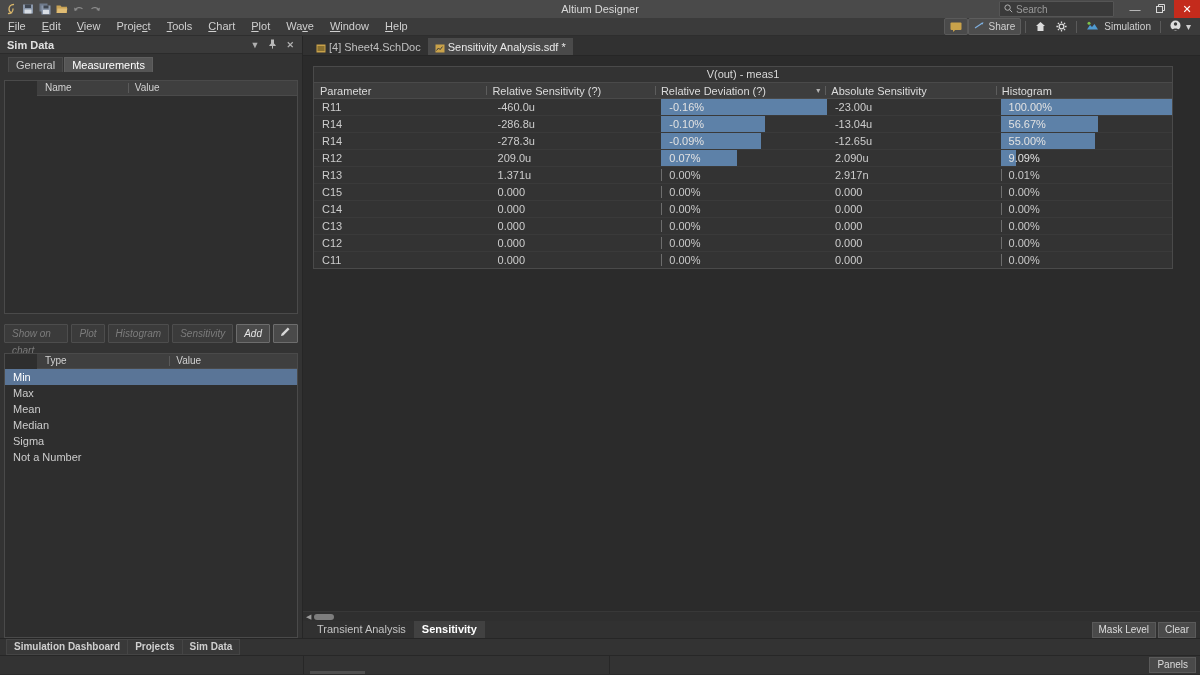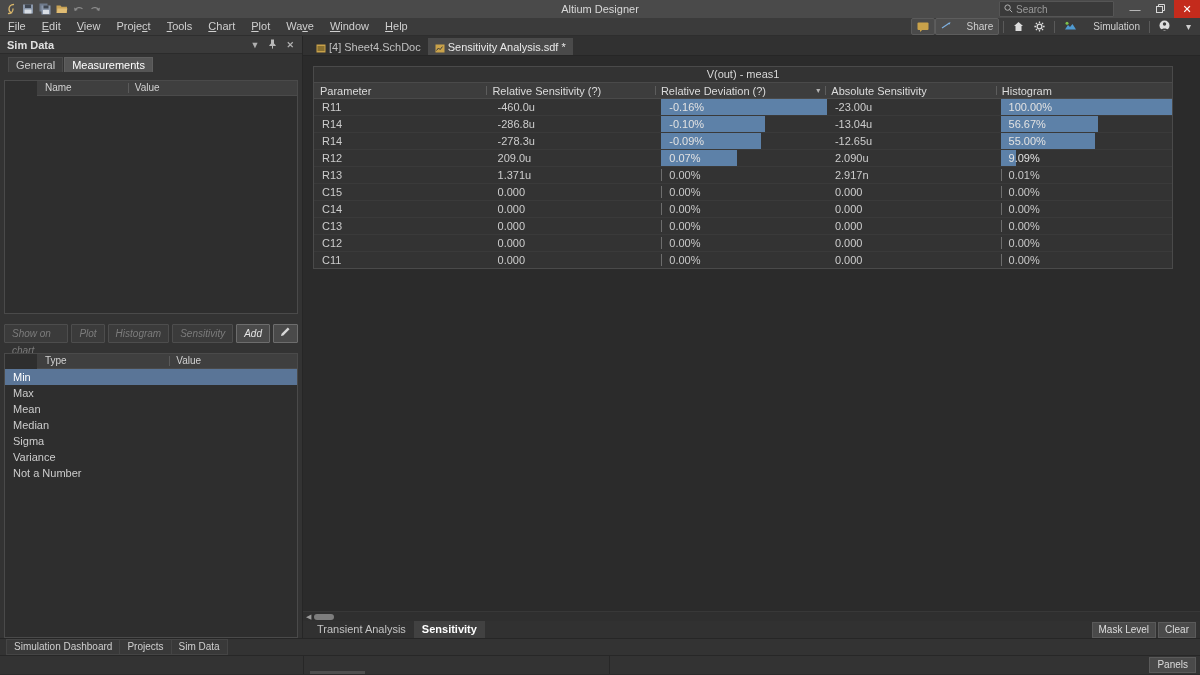--- a/index.html
+++ b/index.html
@@ -31,21 +31,21 @@
   .wbtn{width:26px;height:18px;display:flex;align-items:center;justify-content:center;color:#d6d6d6;font-size:11px;}
   .wbtn.close{background:#c42b1c;color:#fff;}
   
   .menubar{
     height:17px;background:#3b3b3b;display:flex;align-items:center;
     border-bottom:1px solid #2e2e2e;position:relative;
   }
   .menuitem{padding:0 8px;font-size:11px;color:#cfcfcf;line-height:17px;}
   .menuitem u{text-decoration:underline;}
   .menubar-right{margin-left:auto;display:flex;align-items:center;gap:0px;padding-right:4px;}
-  .mb-btn{height:15px;display:flex;align-items:center;gap:16px;padding:0 5px;font-size:10px;color:#cfcfcf;border-radius:2px;}
+  .mb-btn{height:15px;display:flex;align-items:center;gap:5px;padding:0 5px;font-size:10px;color:#cfcfcf;border-radius:2px;}
   .mb-btn.boxed{background:#4a4a4a;border:1px solid #5a5a5a;}
   .mb-btn.share{background:#4d4d4d;border:1px solid #5d5d5d;}
   .mb-sep{width:1px;height:12px;background:#5a5a5a;margin:0 4px;}
   
   .main{display:flex;height:602px;}
   
   .leftpanel{width:302px;background:#333;display:flex;flex-direction:column;border-right:1px solid #262626;}
   .panel-head{
     height:17px;background:#3a3a3a;display:flex;align-items:center;padding:0 4px 0 7px;
     font-weight:bold;font-size:11px;color:#e0e0e0;border-bottom:1px solid #2b2b2b;
@@ -114,21 +114,21 @@
   .hscroll .arrow{font-size:7px;color:#9a9a9a;}
   .hscroll .thumb{width:20px;height:6px;background:#7d7d7d;border-radius:3px;margin-left:3px;}
   .anatabs{height:17px;background:#313131;display:flex;align-items:center;padding-left:6px;}
   .atab{height:17px;line-height:17px;padding:0 8px;font-size:11px;color:#c3c3c3;}
   .atab.active{background:#414141;color:#ffffff;font-weight:bold;}
   .anatabs-right{margin-left:auto;display:flex;gap:2px;padding-right:4px;}
   .abtn{height:14px;line-height:14px;padding:0 6px;font-size:10px;background:#4a4a4a;border:1px solid #5a5a5a;color:#ddd;}
   
   .panelbar{height:16px;background:#333;display:flex;align-items:center;border-top:1px solid #262626;}
   .pb-left{display:flex;align-items:center;padding-left:6px;gap:0px;}
-  .pbtab{height:14px;line-height:14px;padding:0 7px;font-size:10px;color:#cfcfcf;border:1px solid #454545;background:#393939;margin-right:-1px;}
+  .pbtab{height:14px;line-height:14px;padding:0 7px;font-size:10px;color:#cfcfcf;border:1px solid #454545;background:#393939;margin-right:-1px;font-weight:bold;}
   .statusbar{height:18px;background:#333;display:flex;align-items:center;border-top:1px solid #272727;position:relative;}
   .sb-seg{height:18px;border-right:1px solid #272727;}
   .panels-btn{
     margin-left:auto;height:14px;line-height:14px;padding:0 7px;font-size:10px;color:#ddd;
     background:#4a4a4a;border:1px solid #5a5a5a;margin-right:4px;
   }
   .sb-nub{position:absolute;left:310px;bottom:0;width:55px;height:3px;background:#4f4f4f;}
 </style>
 </head>
 <body>
@@ -321,23 +321,20 @@
           <div class="stat-row">
               <span>Mean</span>
             </div>
           <div class="stat-row">
               <span>Median</span>
             </div>
           <div class="stat-row">
               <span>Sigma</span>
             </div>
           <div class="stat-row">
-              <span>Variance</span>
-            </div>
-          <div class="stat-row">
               <span>Not a Number</span>
             </div>
         </div>
       </div>
     </div>
   </div>
 
   <div class="rightpanel">
     <div class="doctabs">
       <div class="dtab">

